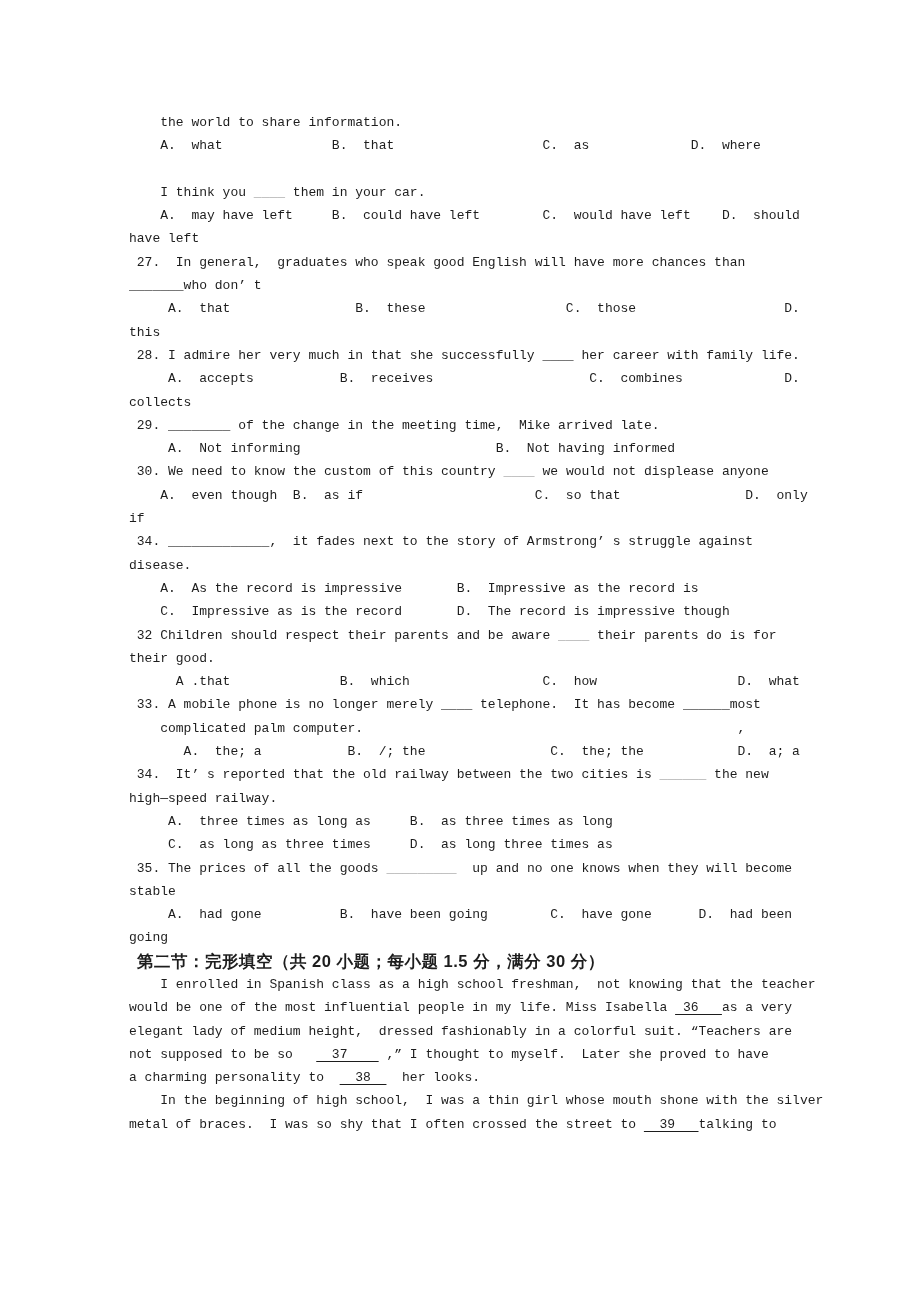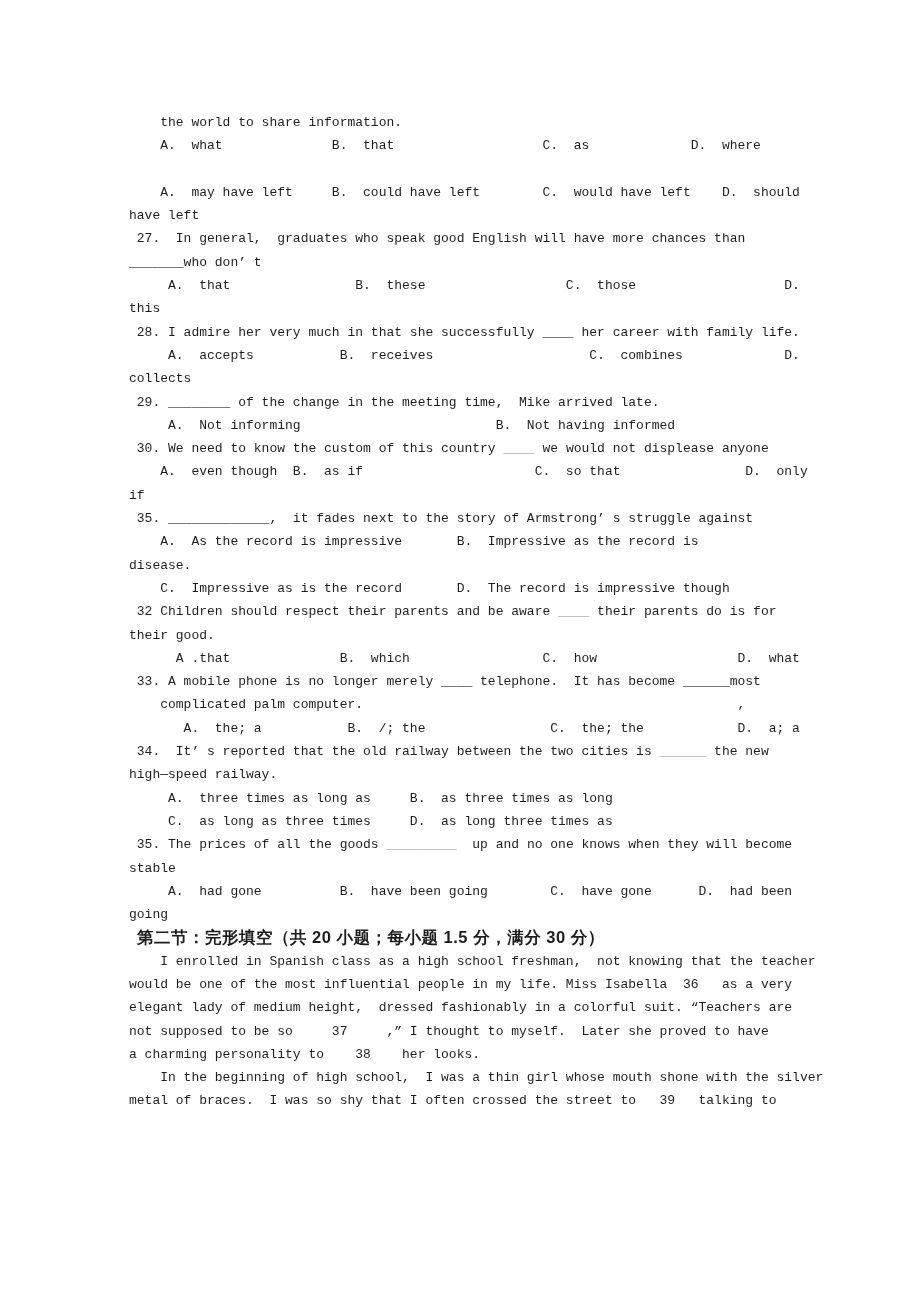--- a/index.html
+++ b/index.html
@@ -25,49 +25,51 @@
     color: #1d1d1d;
   }
   .line.heading {
     font-family: "Liberation Sans", "DejaVu Sans", sans-serif;
     font-weight: 700;
     font-size: 16.5px;
     letter-spacing: 0.5px;
     margin-left: 8px;
   }
   .u {
+    text-decoration: underline;
     text-underline-offset: 3px;
   }
   .dim { color: #a0a0a0; }
 </style>
 </head>
 <body>
 
 <div class="page">
   <div class="doc">
       <div class="line"><span>    the world to share information.</span></div>
       <div class="line"><span>    A.  what              B.  that                   C.  as             D.  where</span></div>
       <div class="line"><span> </span></div>
+      <div class="line"><span>    I think you </span><span class="dim">____</span><span> them in your car.</span></div>
       <div class="line"><span>    A.  may have left     B.  could have left        C.  would have left    D.  should</span></div>
       <div class="line"><span>have left</span></div>
       <div class="line"><span> 27.  In general,  graduates who speak good English will have more chances than</span></div>
       <div class="line"><span>_______who don’ t</span></div>
       <div class="line"><span>     A.  that                B.  these                  C.  those                   D.</span></div>
       <div class="line"><span>this</span></div>
       <div class="line"><span> 28. I admire her very much in that she successfully ____ her career with family life.</span></div>
       <div class="line"><span>     A.  accepts           B.  receives                    C.  combines             D.</span></div>
       <div class="line"><span>collects</span></div>
       <div class="line"><span> 29. ________ of the change in the meeting time,  Mike arrived late.</span></div>
       <div class="line"><span>     A.  Not informing                         B.  Not having informed</span></div>
       <div class="line"><span> 30. We need to know the custom of this country </span><span class="dim">____</span><span> we would not displease anyone</span></div>
       <div class="line"><span>    A.  even though  B.  as if                      C.  so that                D.  only</span></div>
       <div class="line"><span>if</span></div>
-      <div class="line"><span> 35. _____________,  it fades next to the story of Armstrong’ s struggle against</span></div>
+      <div class="line"><span> 34. _____________,  it fades next to the story of Armstrong’ s struggle against</span></div>
+      <div class="line"><span>disease.</span></div>
       <div class="line"><span>    A.  As the record is impressive       B.  Impressive as the record is</span></div>
-      <div class="line"><span>disease.</span></div>
       <div class="line"><span>    C.  Impressive as is the record       D.  The record is impressive though</span></div>
       <div class="line"><span> 32 Children should respect their parents and be aware </span><span class="dim">____</span><span> their parents do is for</span></div>
       <div class="line"><span>their good.</span></div>
       <div class="line"><span>      A .that              B.  which                 C.  how                  D.  what</span></div>
       <div class="line"><span> 33. A mobile phone is no longer merely ____ telephone.  It has become ______most</span></div>
       <div class="line"><span>    complicated palm computer.                                                ,</span></div>
       <div class="line"><span>       A.  the; a           B.  /; the                C.  the; the            D.  a; a</span></div>
       <div class="line"><span> 34.  It’ s reported that the old railway between the two cities is </span><span class="dim">______</span><span> the new</span></div>
       <div class="line"><span>high—speed railway.</span></div>
       <div class="line"><span>     A.  three times as long as     B.  as three times as long</span></div>

